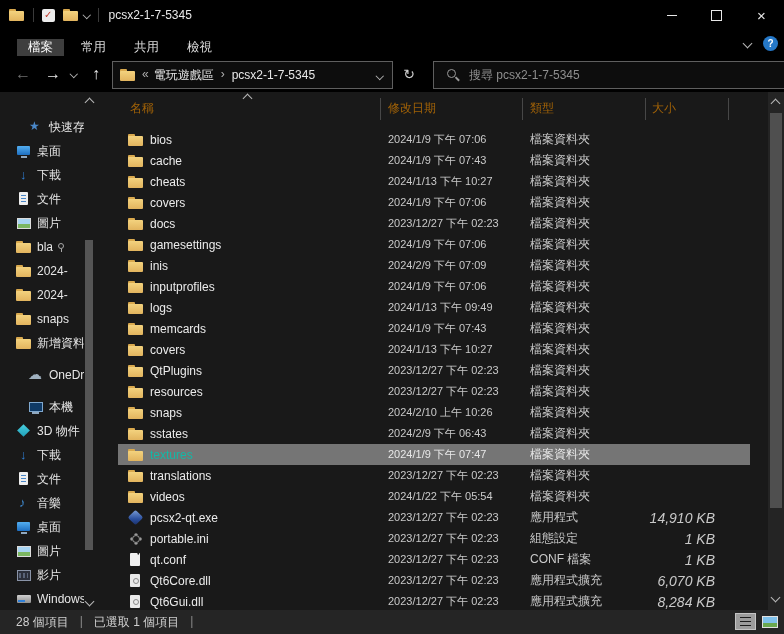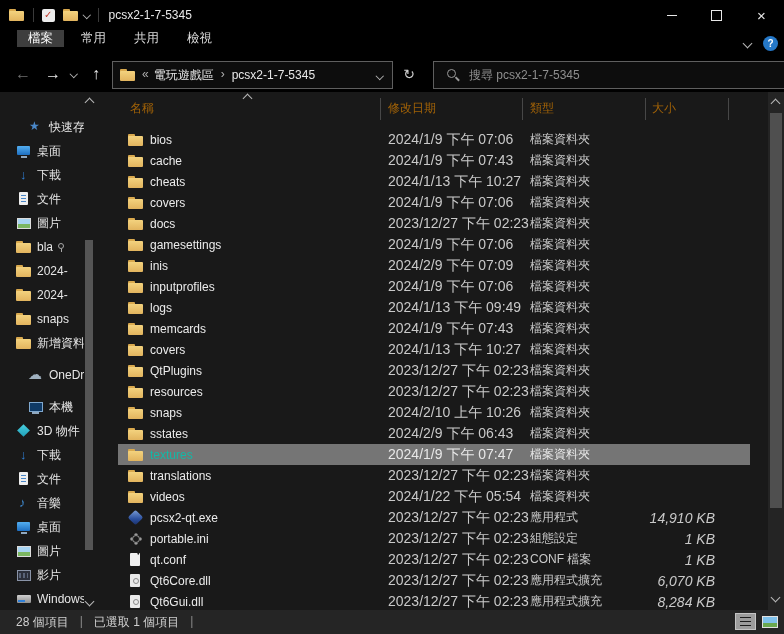--- a/index.html
+++ b/index.html
@@ -13,21 +13,21 @@
   .qat{display:flex;align-items:center;gap:8px;padding-left:9px;}
   .qat-sep{width:1px;height:14px;background:#3a3a3a;}
   .win-title{color:#e8e8e8;font-size:12px;margin-left:10px;white-space:nowrap;}
   .win-controls{position:absolute;right:0;top:0;height:30px;display:flex;}
   .win-btn{width:45px;height:30px;display:flex;align-items:center;justify-content:center;color:#eee;}
   .glyph-min{width:10px;height:1px;background:#e8e8e8;}
   .glyph-max{width:9px;height:9px;border:1px solid #e8e8e8;}
   .glyph-close{font-size:15px;line-height:1;color:#e8e8e8;}
 
   
-  .tabrow{position:absolute;left:0;top:30px;width:784px;height:26px;background:#000;display:flex;align-items:flex-start;padding-left:17px;box-sizing:border-box;}
+  .tabrow{position:absolute;left:0;top:30px;width:784px;height:26px;background:#000;display:flex;align-items:flex-end;padding-left:17px;box-sizing:border-box;}
   .tab{padding:0 11px;margin-right:6px;display:flex;align-items:center;font-size:12.5px;color:#dcdcdc;}
   .tab.active{background:#3e3e3e;color:#fff;}
   .ribbon-right{position:absolute;right:6px;top:30px;height:26px;display:flex;align-items:center;gap:12px;}
   .help-circle{width:15px;height:15px;border-radius:50%;background:#2578c8;color:#fff;font-size:10px;font-weight:bold;display:flex;align-items:center;justify-content:center;}
 
   
   .navrow{position:absolute;left:0;top:56px;width:784px;height:36px;background:#000;}
   .nav-arrow{position:absolute;top:0;height:36px;display:flex;align-items:center;justify-content:center;font-size:16px;color:#e8e8e8;}
   .nav-back{left:10px;width:26px;color:#6f6f6f;}
   .nav-fwd{left:40px;width:26px;}
@@ -109,21 +109,21 @@
   .h-size{left:542px;}
   .hdiv{position:absolute;top:6px;width:1px;height:22px;background:#474747;}
   .hd1{left:270px;}.hd2{left:412px;}.hd3{left:535px;}.hd4{left:618px;}
   .sort-chev{position:absolute;left:134px;top:3px;}
   .rows{position:absolute;left:110px;top:37px;width:658px;height:481px;overflow:hidden;}
   .row{position:relative;height:21px;}
   .row.selected::before{content:"";position:absolute;left:8px;right:18px;top:0;bottom:0;background:#757575;z-index:0;}
   .row>span{position:absolute;z-index:1;top:0;height:21px;display:flex;align-items:center;}
   .cell-icon{left:18px;width:16px;justify-content:center;}
   .c-name{left:40px;color:#ebebeb;font-size:12px;white-space:nowrap;}
-  .c-date{left:278px;color:#c9c9c9;font-size:14px;white-space:nowrap;}
+  .c-date{left:278px;color:#c9c9c9;font-size:11px;white-space:nowrap;}
   .c-type{left:420px;color:#c9c9c9;font-size:12px;white-space:nowrap;}
   .c-size{left:495px;width:110px;color:#c9c9c9;font-size:14px;justify-content:flex-end;font-style:italic;}
   .row.selected .c-name{color:#14b8a6;}
   .row.selected .c-date,.row.selected .c-type{color:#e8e8e8;}
 
   
   .main-scroll{position:absolute;right:0;top:0;width:16px;height:518px;background:#242424;}
   .main-scroll .chev-top{position:absolute;left:4px;top:8px;}
   .main-scroll .thumb{position:absolute;left:2px;top:21px;width:12px;height:395px;background:#4f4f4f;}
   .main-scroll .chev-bot{position:absolute;left:4px;top:502px;}

